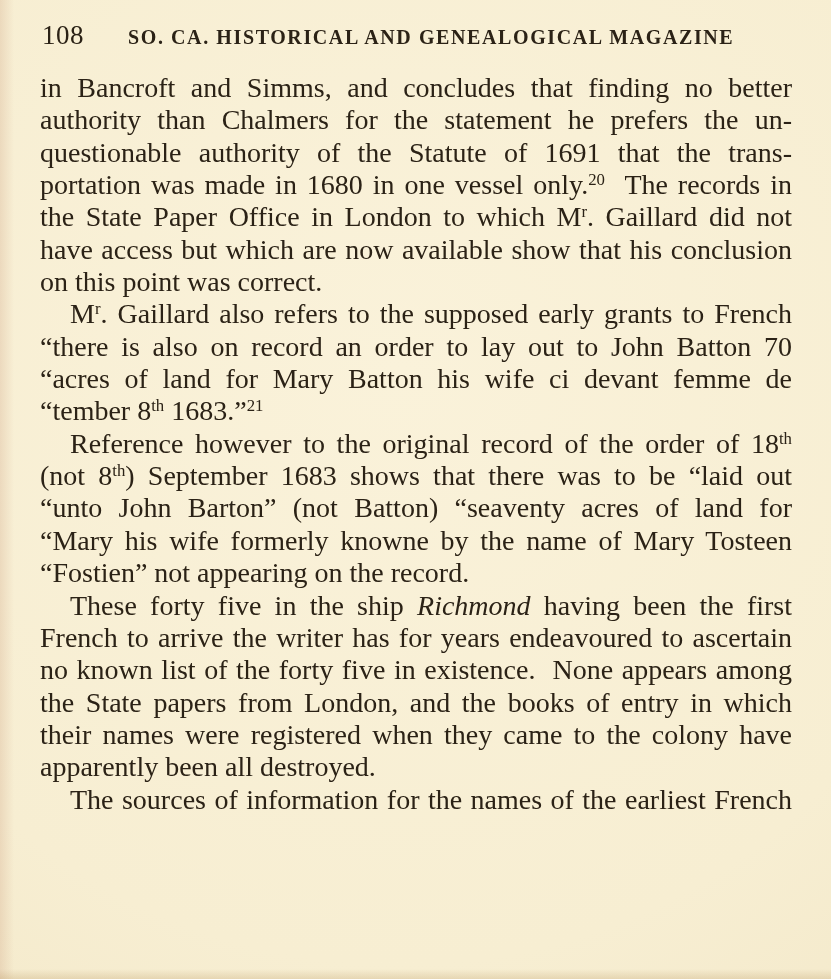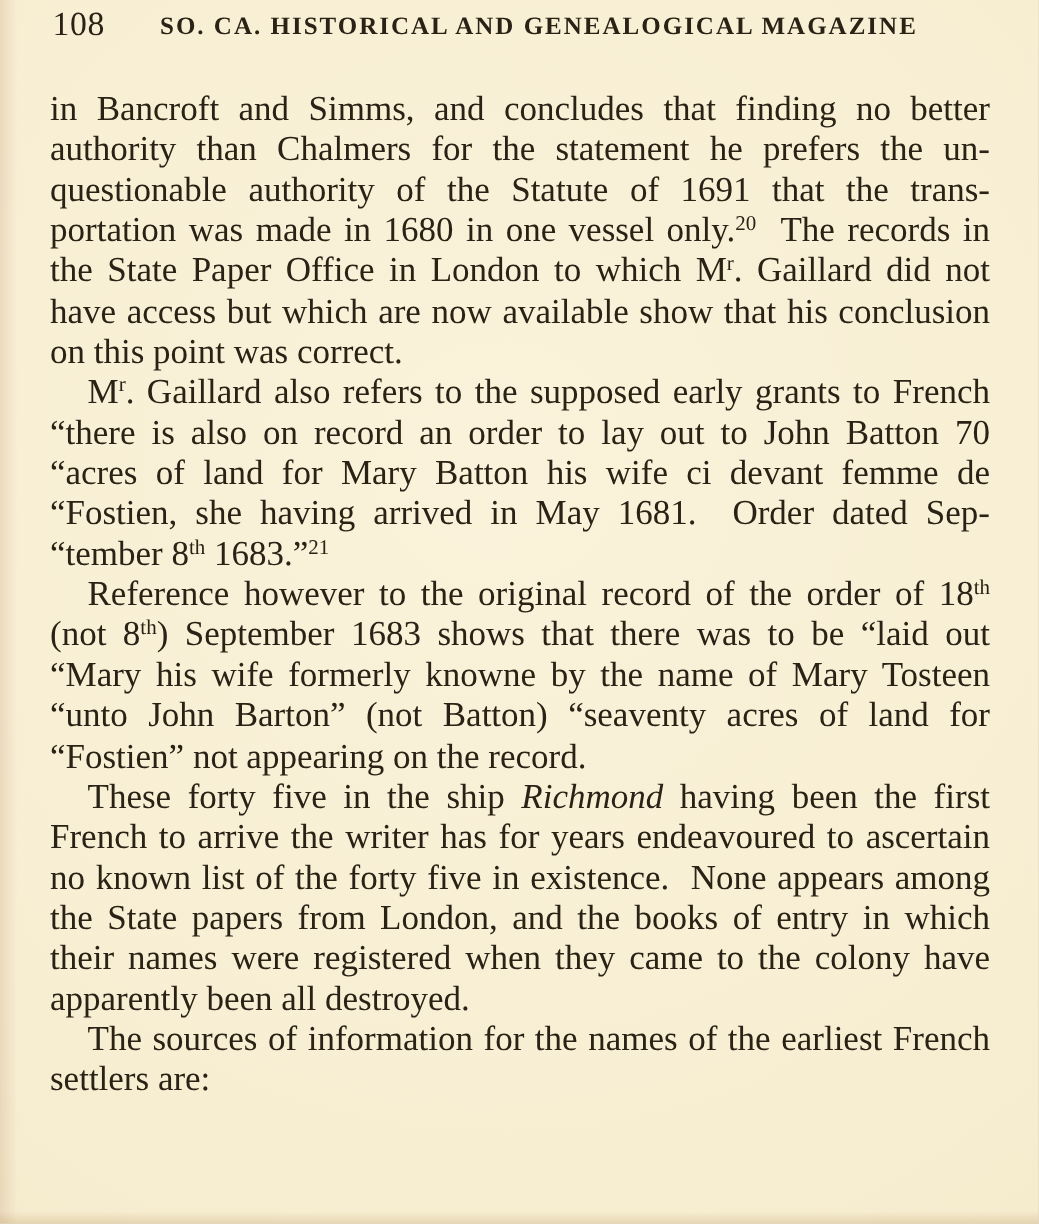--- a/index.html
+++ b/index.html
@@ -15,21 +15,21 @@
   .edge-left {
     position: absolute; left: 0; top: 0; bottom: 0; width: 14px;
     background: linear-gradient(90deg, rgba(205,160,130,0.28), rgba(205,160,130,0) 100%);
     pointer-events: none;
   }
   .edge-bottom {
     position: absolute; left: 0; right: 0; bottom: 0; height: 10px;
     background: linear-gradient(0deg, rgba(170,130,70,0.22), rgba(170,130,70,0) 100%);
     pointer-events: none;
   }
-  .header { position: absolute; top: 4px; left: 42px; right: 40px; height: 34px; }
+  .header { position: absolute; top: 20px; left: 42px; right: 40px; height: 34px; }
   .page-number { position: absolute; left: 0; top: 0; font-size: 27px; letter-spacing: 0.5px; }
   .journal-title {
     position: absolute; left: 86px; top: 6px;
     font-size: 20px; font-weight: bold; letter-spacing: 1.6px;
     white-space: nowrap;
   }
   .text-block { position: absolute; left: 40px; top: 72px; width: 752px; }
   .line {
     height: 32.35px; line-height: 32.35px; font-size: 28px;
     text-align: justify; text-align-last: justify;
@@ -58,36 +58,34 @@
         <div class="line">questionable authority of the Statute of 1691 that the trans-</div>
         <div class="line">portation was made in 1680 in one vessel only.<sup>20</sup>&nbsp; The records in</div>
         <div class="line">the State Paper Office in London to which M<sup>r</sup>. Gaillard did not</div>
         <div class="line">have access but which are now available show that his conclusion</div>
         <div class="line last">on this point was correct.</div>
       </div>
       <div>
         <div class="line indent">M<sup>r</sup>. Gaillard also refers to the supposed early grants to French</div>
         <div class="line">“there is also on record an order to lay out to John Batton 70</div>
         <div class="line">“acres of land for Mary Batton his wife ci devant femme de</div>
-        <div class="line">“Fostien, she having arrived in May 1681.&nbsp; Order dated Sep-</div>
         <div class="line last">“tember 8<sup>th</sup> 1683.”<sup>21</sup></div>
       </div>
       <div>
         <div class="line indent">Reference however to the original record of the order of 18<sup>th</sup></div>
         <div class="line">(not 8<sup>th</sup>) September 1683 shows that there was to be “laid out</div>
+        <div class="line">“unto John Barton” (not Batton) “seaventy acres of land for</div>
         <div class="line">“Mary his wife formerly knowne by the name of Mary Tosteen</div>
-        <div class="line">“unto John Barton” (not Batton) “seaventy acres of land for</div>
         <div class="line last">“Fostien” not appearing on the record.</div>
       </div>
       <div>
         <div class="line indent">These forty five in the ship <i>Richmond</i> having been the first</div>
         <div class="line">French to arrive the writer has for years endeavoured to ascertain</div>
         <div class="line">no known list of the forty five in existence.&nbsp; None appears among</div>
         <div class="line">the State papers from London, and the books of entry in which</div>
         <div class="line">their names were registered when they came to the colony have</div>
         <div class="line last">apparently been all destroyed.</div>
       </div>
       <div>
         <div class="line indent">The sources of information for the names of the earliest French</div>
-        <div class="line last">settlers are:</div>
       </div>
     </div>
 </div>
 
 </body></html>

